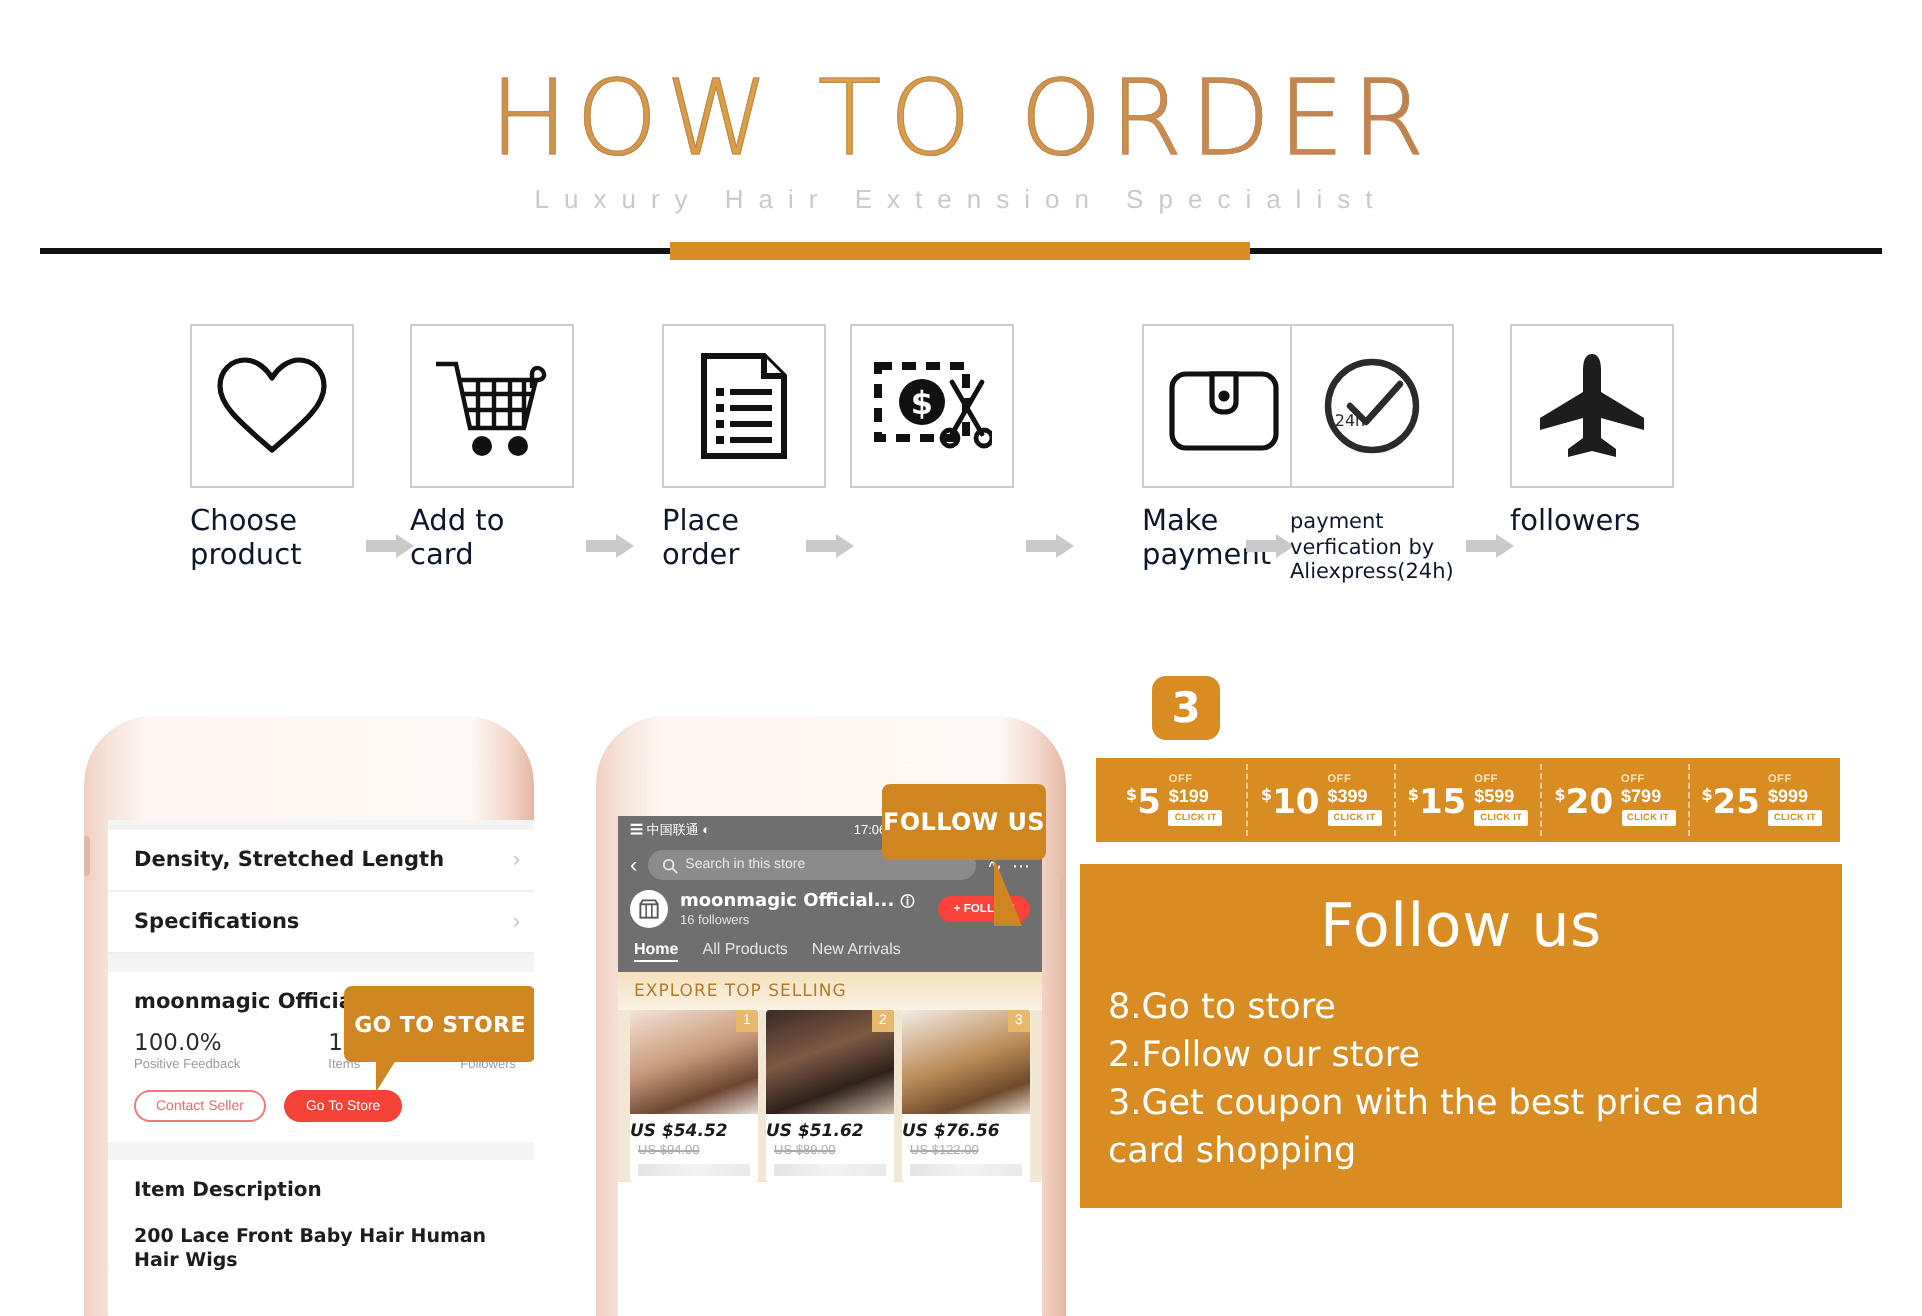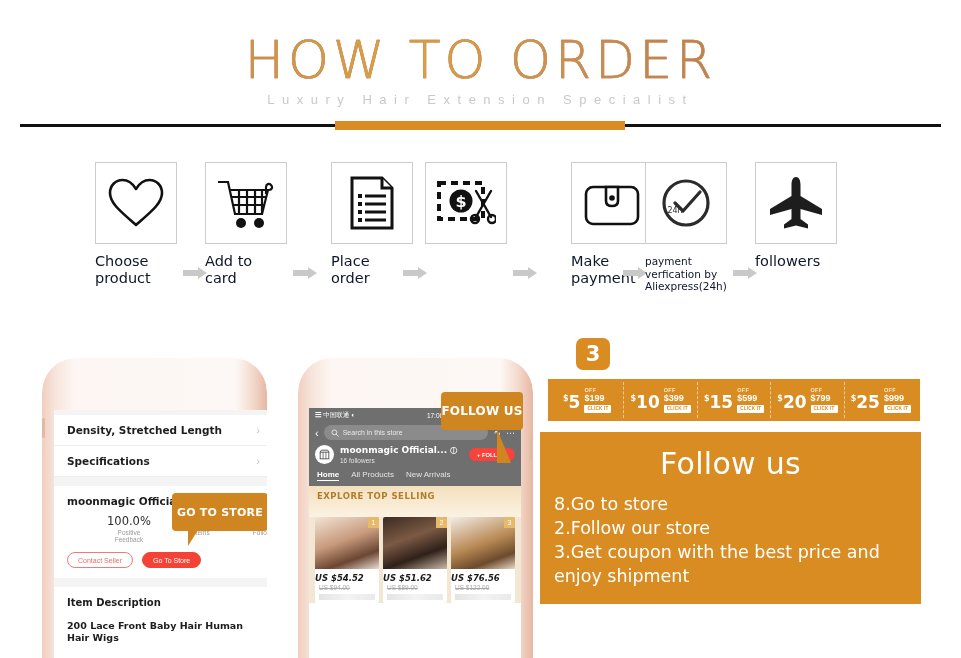--- a/index.html
+++ b/index.html
@@ -110,21 +110,21 @@
   .p1row {
     height:31px; display:flex; align-items:center; justify-content:space-between;
     padding:0 13px; border-bottom:1px solid #efefef; background:#fff;
   }
   .p1row-label { font-size:10.5px; font-weight:700; color:#1d1d1d; font-family:"DejaVu Sans", sans-serif;}
   .chev { color:#c4c4c4; font-size:11px; }
   .p1gap { height:9px; background:#f4f4f4; }
   .p1store { padding:9px 13px 10px 13px; background:#fff; }
   .p1store-name { font-size:10.5px; font-weight:700; color:#1d1d1d; font-family:"DejaVu Sans", sans-serif;}
   .p1stats { display:flex; justify-content:space-between; margin-top:7px; padding-right:2px;}
-  .p1stat { text-align:center;margin-left:40px; }
+  .p1stat { text-align:left; }
   .p1stat-v { font-size:11.5px; color:#2b2b2b; font-weight:400; font-family:"DejaVu Sans", sans-serif;}
   .p1stat-k { font-size:6.5px; color:#9a9a9a; margin-top:1px; }
   .p1btns { display:flex; gap:9px; margin-top:9px; }
   .p1btn {
     font-size:7px; border-radius:10px; padding:3.5px 10px; text-align:center;
   }
   .btn-outline { border:1px solid #f07a7a; color:#ef6b6b; background:#fff; }
   .btn-solid { background:#f44336; color:#fff; border:1px solid #f44336; }
   .p1desc { padding:10px 13px 0 13px; background:#fff; }
   .p1desc-t { font-size:10px; font-weight:700; color:#1d1d1d; font-family:"DejaVu Sans", sans-serif;}
@@ -155,22 +155,22 @@
   .p2-avatar { width:19px; height:19px; border-radius:50%; background:#fff; display:flex;
                align-items:center; justify-content:center; }
   .p2-sname { color:#fff; font-size:9px; font-weight:700; font-family:"DejaVu Sans", sans-serif; }
   .p2-sfol { color:#e2e2e2; font-size:6.5px; margin-top:1px; }
   .p2-follow { margin-left:auto; background:#f9423a; color:#fff; font-size:5.8px;
                font-weight:700; padding:3.5px 8px; border-radius:9px; }
   .p2-tabs { background:#6f6f6f; display:flex; gap:12px; padding:4px 8px 5px 8px; }
   .p2-tab { color:#e4e4e4; font-size:8px; }
   .p2-tab.active { color:#fff; font-weight:700; border-bottom:1.5px solid #fff; padding-bottom:1px;}
   .p2-banner {
-    background:linear-gradient(180deg,#f4e0bd,#fbf2e2); padding:5px 8px 16px 8px;
-    color:#b07d2a; font-size:8.5px; font-weight:700; letter-spacing:.5px;
+    background:linear-gradient(180deg,#f4e0bd,#fbf2e2); padding:5px 8px 4px 8px;
+    color:#b07d2a; font-size:8.5px; font-weight:400; letter-spacing:.5px;
     font-family:"DejaVu Sans", sans-serif;
   }
   .p2-grid { display:flex; gap:4px; padding:0 6px; background:#f2e7d2; }
   .p2-card { flex:1; background:#fff; border-radius:2px; overflow:hidden; position:relative; }
   .p2-img { height:52px; position:relative; }
   .p2-rank {
     position:absolute; right:0; top:0; width:11px; height:11px; background:#e8b96a;
     color:#fff; font-size:7px; display:flex; align-items:center; justify-content:center;
   }
   .p2-price { font-size:8.5px; font-weight:700; font-style:italic; color:#1b1b1b; padding:4px 4px 0 0;
@@ -379,21 +379,21 @@
       </div>
     </div>
   </div>
 
   <div class="follow-panel">
     <div class="follow-title">Follow us</div>
     <div class="follow-list">
       <div class="follow-item">8.Go to store</div>
       <div class="follow-item">2.Follow our store</div>
       <div class="follow-item">3.Get coupon with the best price and</div>
-      <div class="follow-item"> enjoy shipment</div>
+      <div class="follow-item"> card shopping</div>
     </div>
   </div>
 
   <div class="phone" style="left:42px; top:358px; width:225px; height:300px;">
     <div class="phone-body"></div>
     <div class="side-btn" style="left:0px; top:60px; height:20px;"></div>
     <div class="side-btn" style="right:0px; top:58px; height:16px;"></div>
 
     <div class="phone-inner" style="left:12px; top:52px; width:219px; height:248px;">
       <div style="height:5px;background:#f4f4f4"></div>

